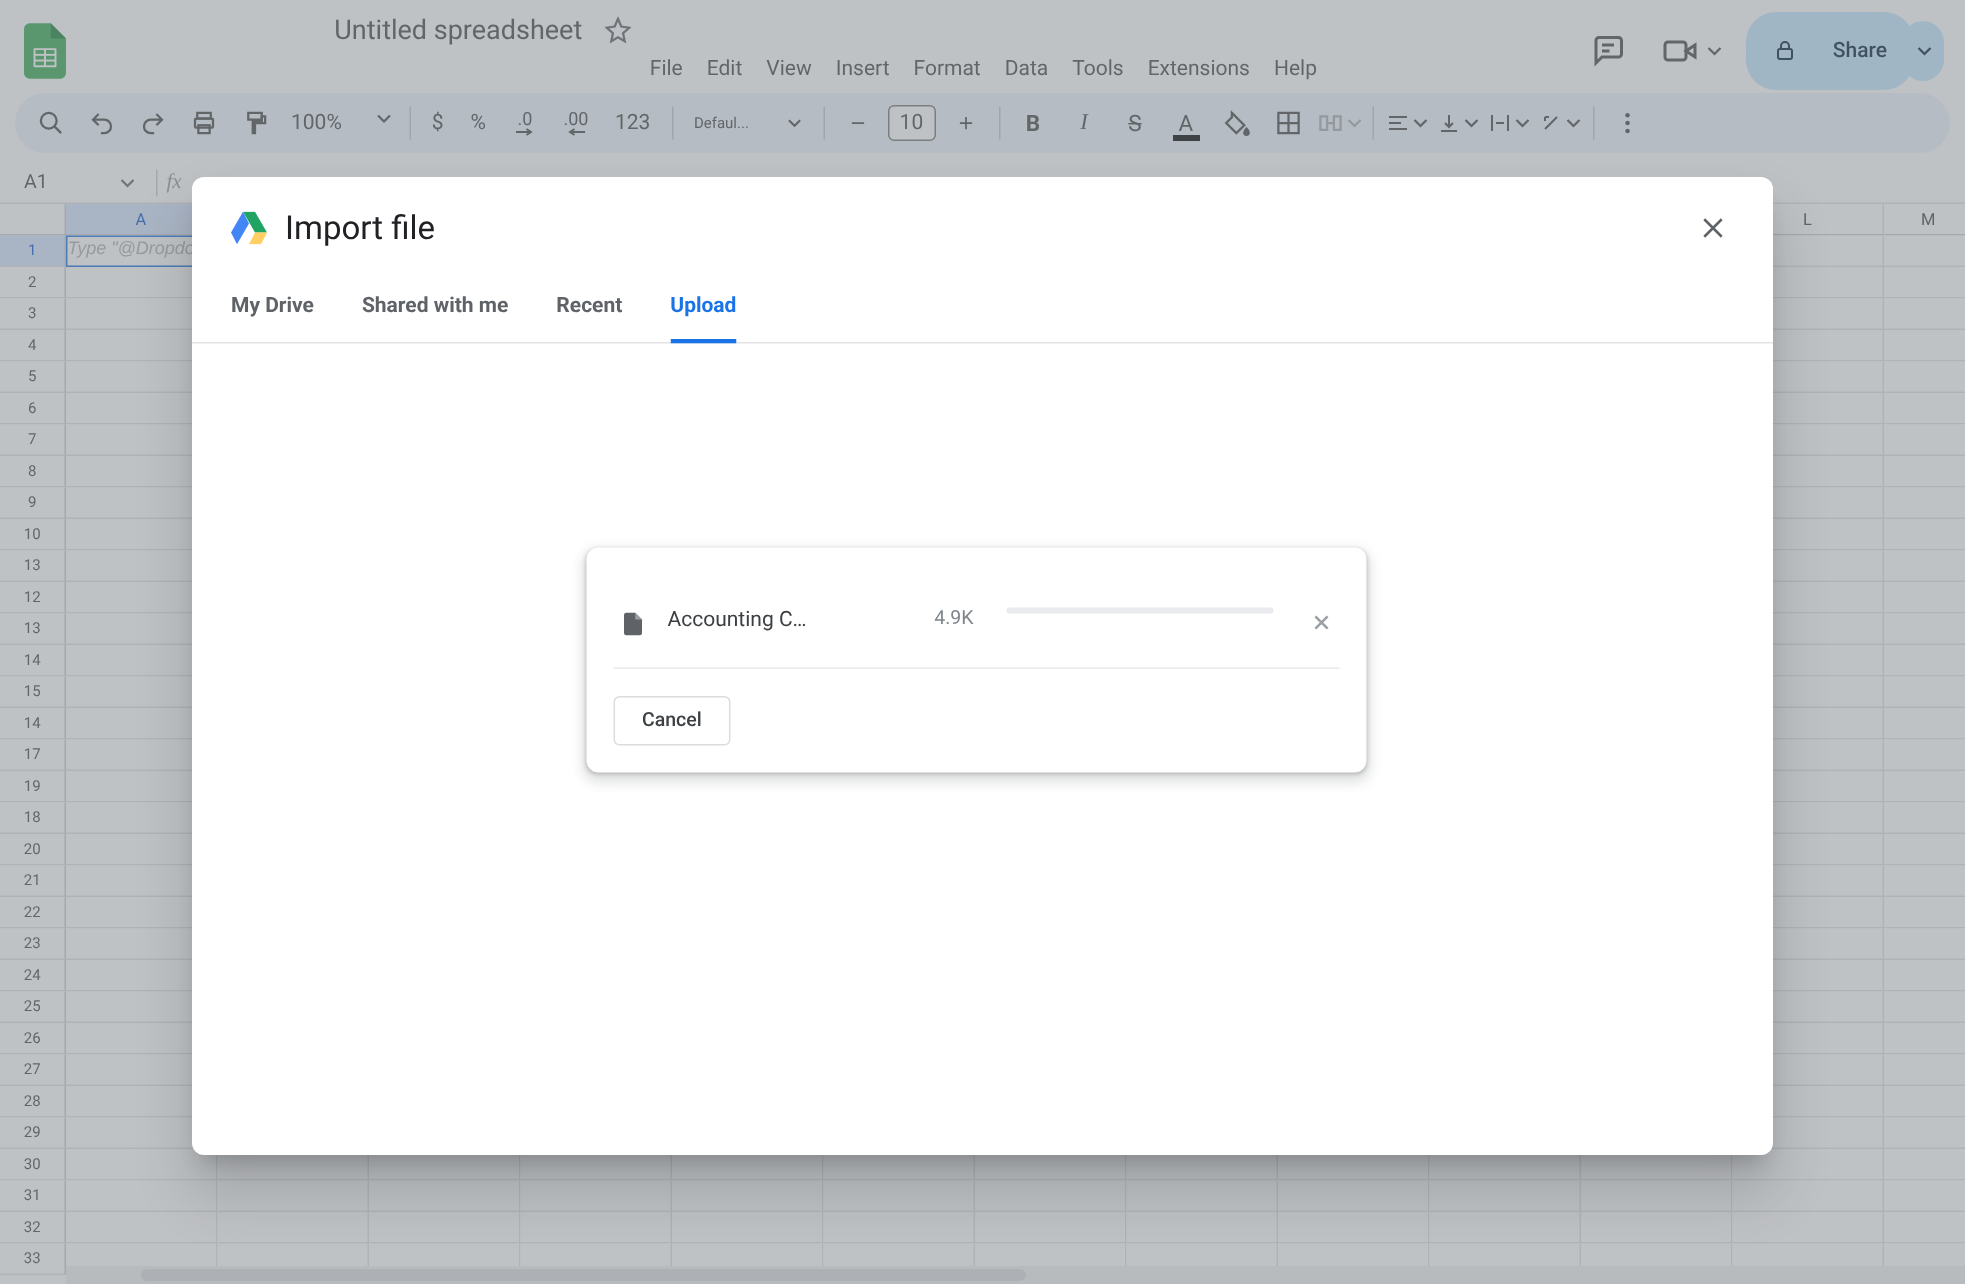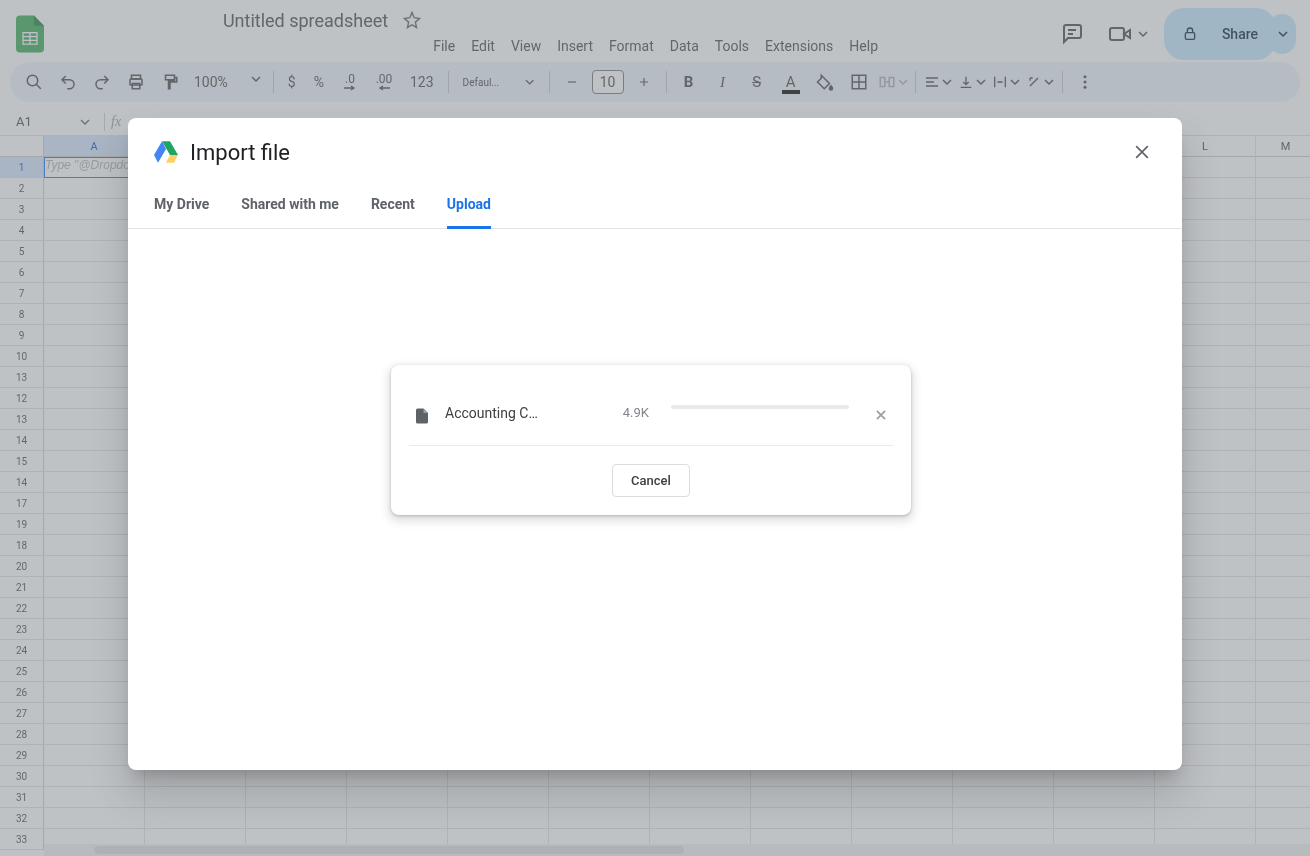--- a/index.html
+++ b/index.html
@@ -75,21 +75,21 @@
 .dlg-tab.active { color:#1a73e8; border-bottom:3px solid #1a73e8; margin-bottom:-1px; border-radius:3px 3px 0 0; }
 .dlg-body { flex:1; position:relative; }
 
 .upload-card { position:absolute; left:263px; top:136px; width:520px; background:#fff; border-radius:8px; box-shadow:0 1px 3px rgba(60,64,67,.3),0 4px 8px 3px rgba(60,64,67,.15); padding:22px 18px 18px 18px; }
 .file-row { display:flex; align-items:flex-start; gap:14px; padding:18px 2px 18px 4px; border-bottom:1px solid #e8eaed; }
 .file-icon { width:18px; height:22px; color:#5f6368; flex-shrink:0; }
 .file-name { font-size:14px; color:#3c4043; width:100px; white-space:nowrap; overflow:hidden; text-overflow:ellipsis; }
 .file-size { font-size:13px; color:#80868b; margin-left:auto; margin-right:8px; }
 .progress { width:178px; height:4px; background:#e8eaed; border-radius:2px; }
 .rm-btn { width:20px; height:20px; color:#9aa0a6; display:flex; align-items:center; justify-content:center; cursor:pointer; margin-left:8px; }
-.card-actions { display:flex; justify-content:center; padding-top:18px; }
+.card-actions { display:flex; justify-content:flex-start; padding-top:18px; }
 .cancel-btn { font-size:13px; font-weight:500; color:#3c4043; background:#fff; border:1px solid #dadce0; padding:8px 18px; border-radius:4px; cursor:pointer; font-family:"Google Sans",Roboto,Arial,sans-serif; }
 svg { display:block; }
 </style>
 </head>
 <body>
 
 <div class="app">
 
   <div class="titlebar">
     <div class="logo-wrap">

